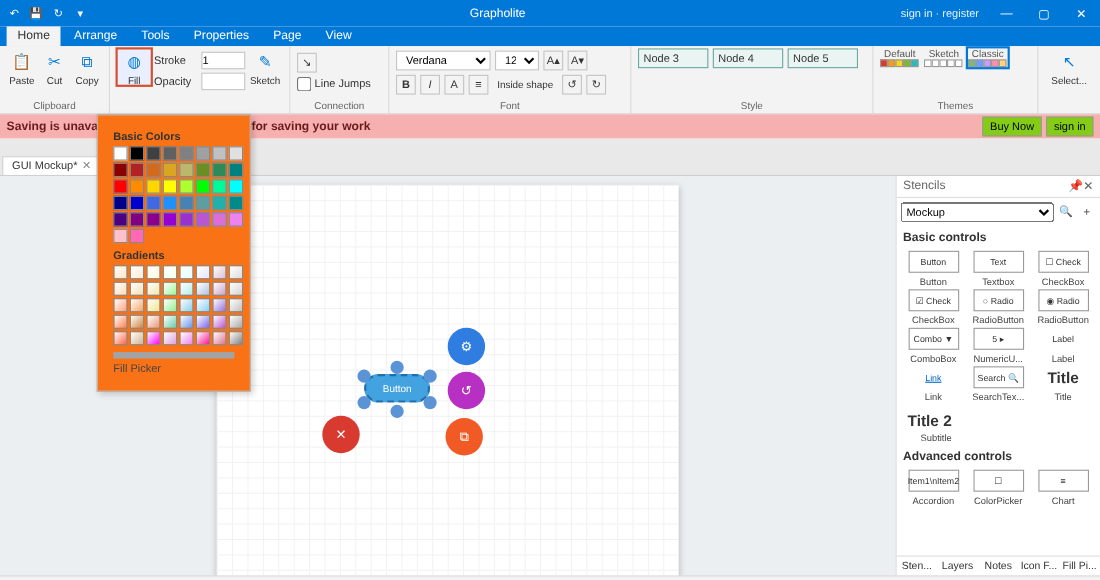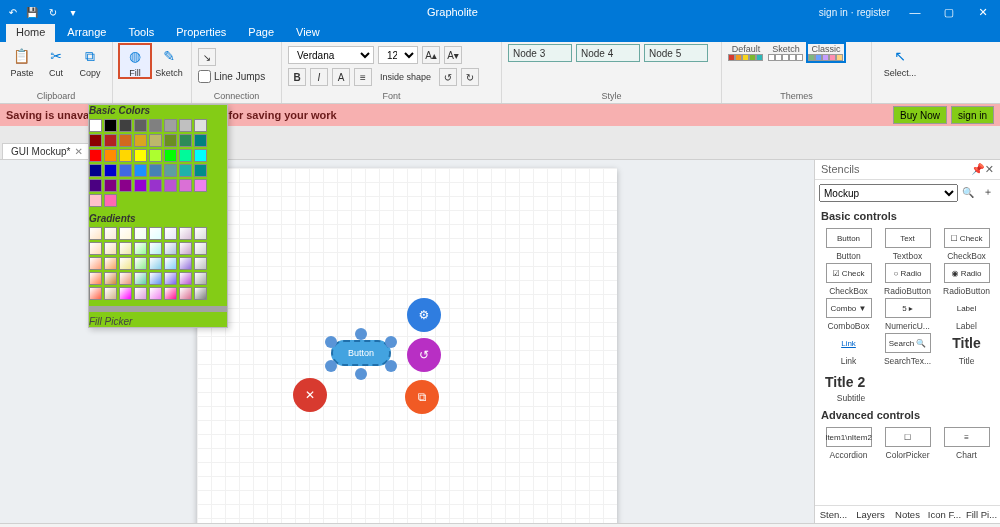--- a/index.html
+++ b/index.html
@@ -84,21 +84,21 @@
   .stencil-item .prev{ width:46px; height:20px; border:1px solid #999; display:flex; align-items:center; justify-content:center; font-size:8px; background:#fff;}
   .stencil-item .lbl{font-size:8.5px; color:#444; text-align:center; white-space:nowrap; overflow:hidden; text-overflow:ellipsis; width:52px;}
   .stencils .tabsrow{display:flex; border-top:1px solid #ddd; font-size:9.5px;}
   .stencils .tabsrow div{flex:1; text-align:center; padding:3px 1px; white-space:nowrap; overflow:hidden; text-overflow:ellipsis;}
 
   
   .status { height:18px; background:#f3f3f3; border-top:1px solid #d0d0d0; display:flex; align-items:center; padding:0 6px; font-size:10px;}
   .status .sp{flex:1;}
 
   
-  .fill-picker { position:absolute; left:88px; top:104px; width:140px; background:#84cc16; border:1px solid #bbb; box-shadow:2px 2px 6px rgba(0,0,0,0.2); z-index:100; padding:0;font-style:italic;}
+  .fill-picker { position:absolute; left:88px; top:104px; width:140px; background:#f97316; border:1px solid #bbb; box-shadow:2px 2px 6px rgba(0,0,0,0.2); z-index:100; padding:14px;}
   .fill-picker .lbl{font-size:10px; font-weight:bold; margin-bottom:3px;}
   .swatch-grid{display:grid; grid-template-columns:repeat(8,13px); gap:2px; margin-bottom:6px;}
   .swatch-grid span{ width:13px; height:13px; border:1px solid #888;}
   .fill-picker .foot{text-align:left; font-size:10px; color:#444; border-top:6px solid #a3a3a3; padding-top:4px; margin-top:4px;}
 
   .tiny-icon { display:inline-flex; width:16px; height:16px; align-items:center; justify-content:center; }
 </style>
 </head>
 <body>
 
@@ -146,20 +146,30 @@
     </div>
     <div class="group-label">Clipboard</div>
   </div>
 
   <div class="group">
     <div class="group-row">
       <div class="btn-big highlighted">
           <span class="icon">◍</span>
           <span>Fill</span>
         </div>
+      <div style="display:flex; flex-direction:column; gap:1px; padding-top:2px;">
+        <div class="mini-row">
+            <label>Stroke</label>
+            <input class="dd" value="1" style="">
+          </div>
+        <div class="mini-row">
+            <label>Opacity</label>
+            <input class="dd" value="" style="">
+          </div>
+      </div>
       <div class="btn-big">
           <span class="icon">✎</span>
           <span>Sketch</span>
         </div>
     </div>
     <div class="group-label">&nbsp;</div>
   </div>
 
   <div class="group" style="min-width:90px;">
     <div class="group-row" style="flex-direction:column; gap:4px; font-size:10px; padding-top:4px;">

